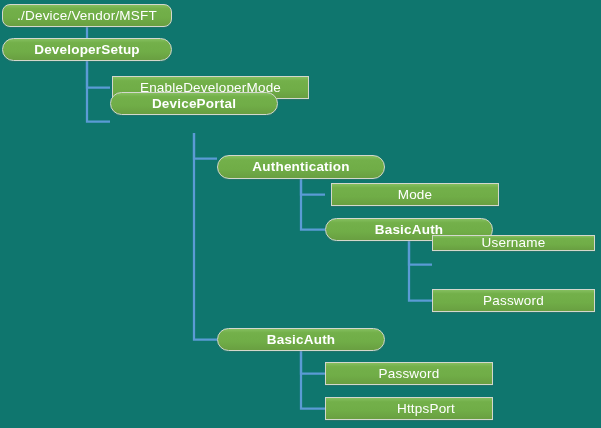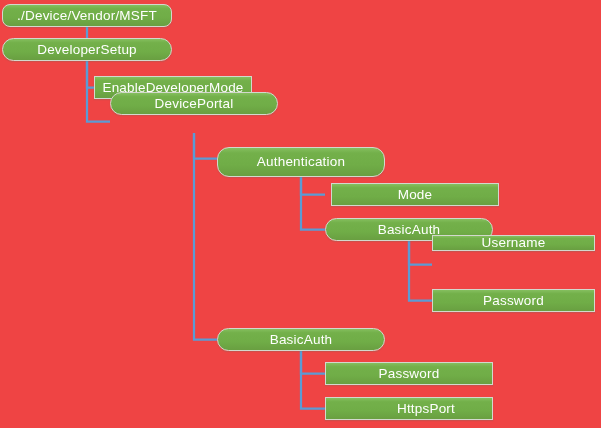--- a/index.html
+++ b/index.html
@@ -4,21 +4,21 @@
 <style>
   html, body {
     margin: 0;
     padding: 0;
     background: #ffffff;
   }
   .canvas {
     position: relative;
     width: 601px;
     height: 428px;
-    background: #ef4444;
+    background: #0f766e;
     overflow: hidden;
     font-family: "Liberation Sans", sans-serif;
   }
   .connector-layer {
     position: absolute;
     left: 0;
     top: 0;
     width: 601px;
     height: 428px;
   }
@@ -31,21 +31,21 @@
     color: #ffffff;
     font-size: 13.5px;
     line-height: 1;
     letter-spacing: 0.2px;
     background: linear-gradient(180deg, #85bf5f 0%, #73b04a 18%, #70ad47 60%, #699f41 100%);
     border: 1px solid #d3d8cd;
     box-shadow: 0 1px 1px rgba(100,110,95,0.25);
     white-space: nowrap;
   }
   .shape-rounded { border-radius: 8px; }
-  .shape-pill    { border-radius: 12px; }
+  .shape-pill    { border-radius: 12px; font-weight: bold; }
   .shape-rect    { border-radius: 0; }
   .node-label {
     pointer-events: none;
   }
 </style>
 </head>
 <body>
 
 <div class="canvas">
   <svg class="connector-layer" width="601" height="428" viewBox="0 0 601 428" xmlns="http://www.w3.org/2000/svg">
@@ -61,27 +61,27 @@
       <path d="M301 351 V373.5 H325" fill="none" stroke="#5B9BD5" stroke-width="2.25"></path>
       <path d="M301 351 V408.5 H325" fill="none" stroke="#5B9BD5" stroke-width="2.25"></path>
     </svg>
   <div id="node-layer">
       <div class="node shape-rounded" style="left: 2px; top: 4px; width: 170px; height: 23px;">
         <span class="node-label">./Device/Vendor/MSFT</span>
       </div>
       <div class="node shape-pill" style="left: 2px; top: 38px; width: 170px; height: 23px;">
         <span class="node-label">DeveloperSetup</span>
       </div>
-      <div class="node shape-rect" style="left: 94px; top: 76px; width: 158px; height: 23px;">
+      <div class="node shape-rect" style="left: 112px; top: 76px; width: 197px; height: 23px;">
         <span class="node-label">EnableDeveloperMode</span>
       </div>
       <div class="node shape-pill" style="left: 110px; top: 92px; width: 168px; height: 23px;">
         <span class="node-label">DevicePortal</span>
       </div>
-      <div class="node shape-pill" style="left: 217px; top: 147px; width: 168px; height: 30px;">
+      <div class="node shape-pill" style="left: 217px; top: 155px; width: 168px; height: 24px;">
         <span class="node-label">Authentication</span>
       </div>
       <div class="node shape-rect" style="left: 325px; top: 183px; width: 168px; height: 23px; margin-left: 6px;">
         <span class="node-label">Mode</span>
       </div>
       <div class="node shape-pill" style="left: 325px; top: 218px; width: 168px; height: 23px;">
         <span class="node-label">BasicAuth</span>
       </div>
       <div class="node shape-rect" style="left: 432px; top: 235px; width: 163px; height: 16px;">
         <span class="node-label">Username</span>

